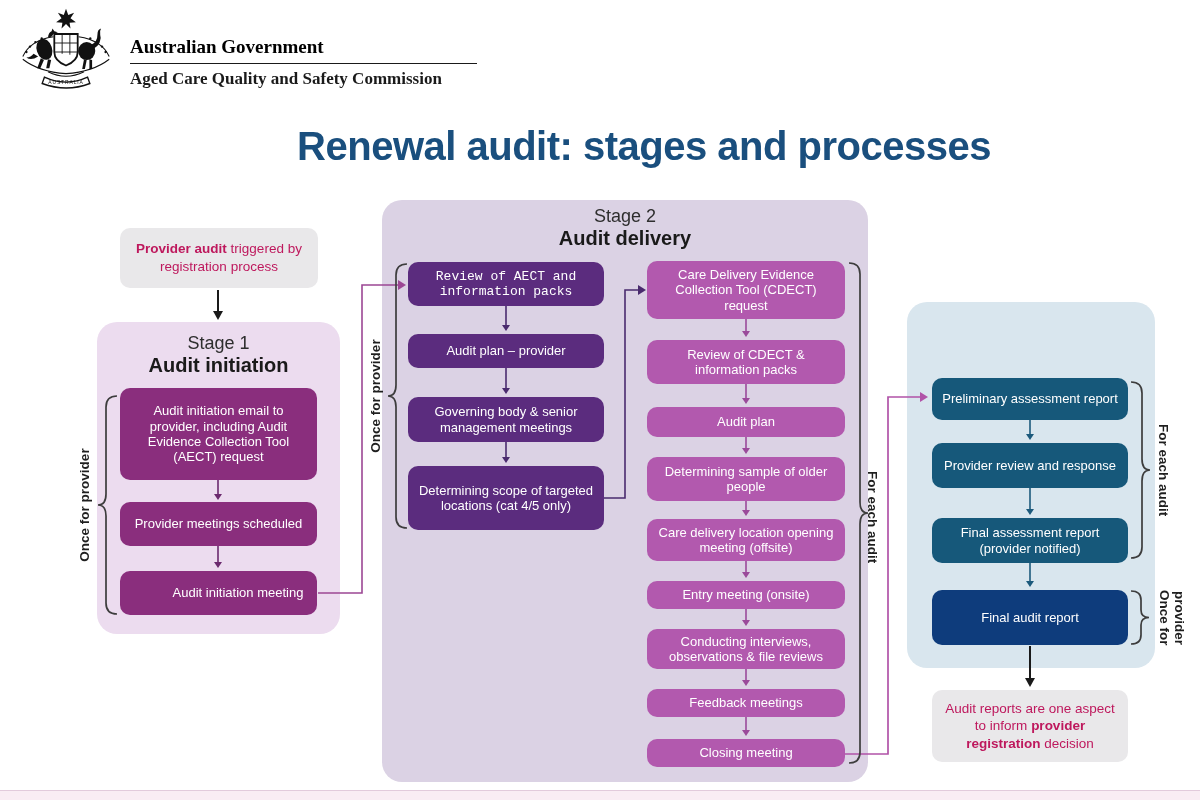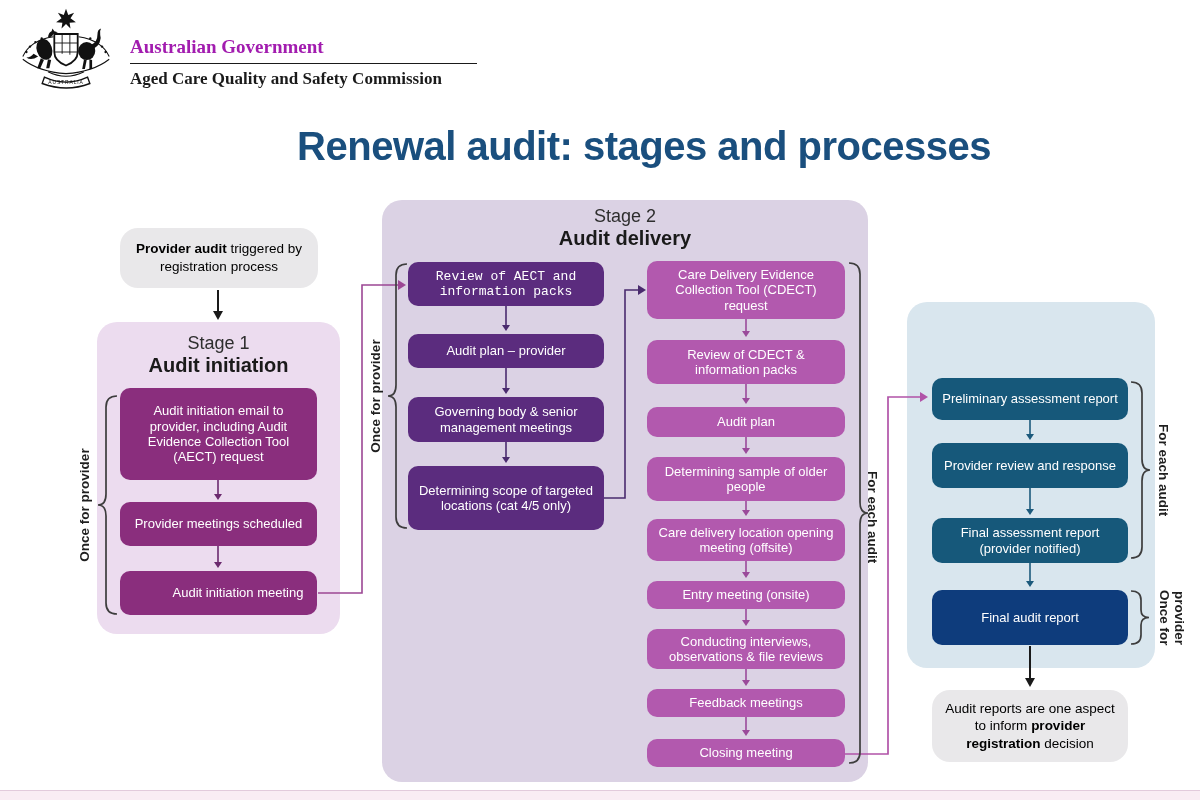--- a/index.html
+++ b/index.html
@@ -2,21 +2,21 @@
 <html><head>
 <meta charset="utf-8">
 <style>
   html,body{margin:0;padding:0;background:#fff;}
   .canvas{position:relative;width:1200px;height:800px;background:#ffffff;overflow:hidden;
           font-family:"Liberation Sans","DejaVu Sans",sans-serif;}
   
   .gov-header{position:absolute;left:0;top:0;width:520px;height:110px;}
   .crest{position:absolute;left:12px;top:6px;}
   .gov-line1{position:absolute;left:130px;top:36px;font-family:"Liberation Serif","DejaVu Serif",serif;
-             font-weight:bold;font-size:19px;color:#a21caf;white-space:nowrap;}
+             font-weight:bold;font-size:19px;color:#000000;white-space:nowrap;}
   .gov-divider{position:absolute;left:130px;top:63px;width:347px;height:0;border-top:1.5px solid #1a1a1a;}
   .gov-line2{position:absolute;left:130px;top:69px;font-family:"Liberation Serif","DejaVu Serif",serif;
              font-weight:bold;font-size:17px;color:#1a1a1a;white-space:nowrap;}
   
   .main-title{position:absolute;left:244px;top:124px;width:800px;text-align:center;
               font-size:40px;font-weight:bold;color:#1a4f7e;letter-spacing:-0.5px;}
   
   .panel{position:absolute;border-radius:20px;z-index:0;}
   .panel-s1{left:97px;top:322px;width:243px;height:312px;background:#ecdcef;}
   .panel-s2{left:382px;top:200px;width:486px;height:582px;background:#dbd2e4;}
@@ -27,21 +27,21 @@
   
   .step{position:absolute;z-index:2;border-radius:10px;color:#fff;display:flex;align-items:center;
         justify-content:center;text-align:center;font-size:13px;line-height:1.18;
         padding:3px 9px;box-sizing:border-box;}
   .s1{background:#8a2e7d;}
   .s2l{background:#5b2c7e;}
   .s2r{background:#b259ae;}
   .s3{background:#16587a;}
   .s3final{background:#0e3c7c;}
   
-  .note{position:absolute;z-index:2;background:#e9e8ea;border-radius:18px;color:#000000;
+  .note{position:absolute;z-index:2;background:#e9e8ea;border-radius:10px;color:#be185d;
         font-size:13.5px;line-height:1.3;display:flex;align-items:center;justify-content:center;
         text-align:center;padding:6px 10px;box-sizing:border-box;}
   .note b{font-weight:bold;}
   
   .rlabel{position:absolute;z-index:3;width:150px;height:18px;text-align:center;
           font-size:13.5px;font-weight:bold;color:#1f1f1f;transform:rotate(-90deg);white-space:nowrap;}
   .vlabel{position:absolute;z-index:3;writing-mode:vertical-lr;font-size:13.5px;font-weight:bold;
           color:#1f1f1f;text-align:center;line-height:1.15;}
   
   .overlay{position:absolute;left:0;top:0;z-index:1;}

